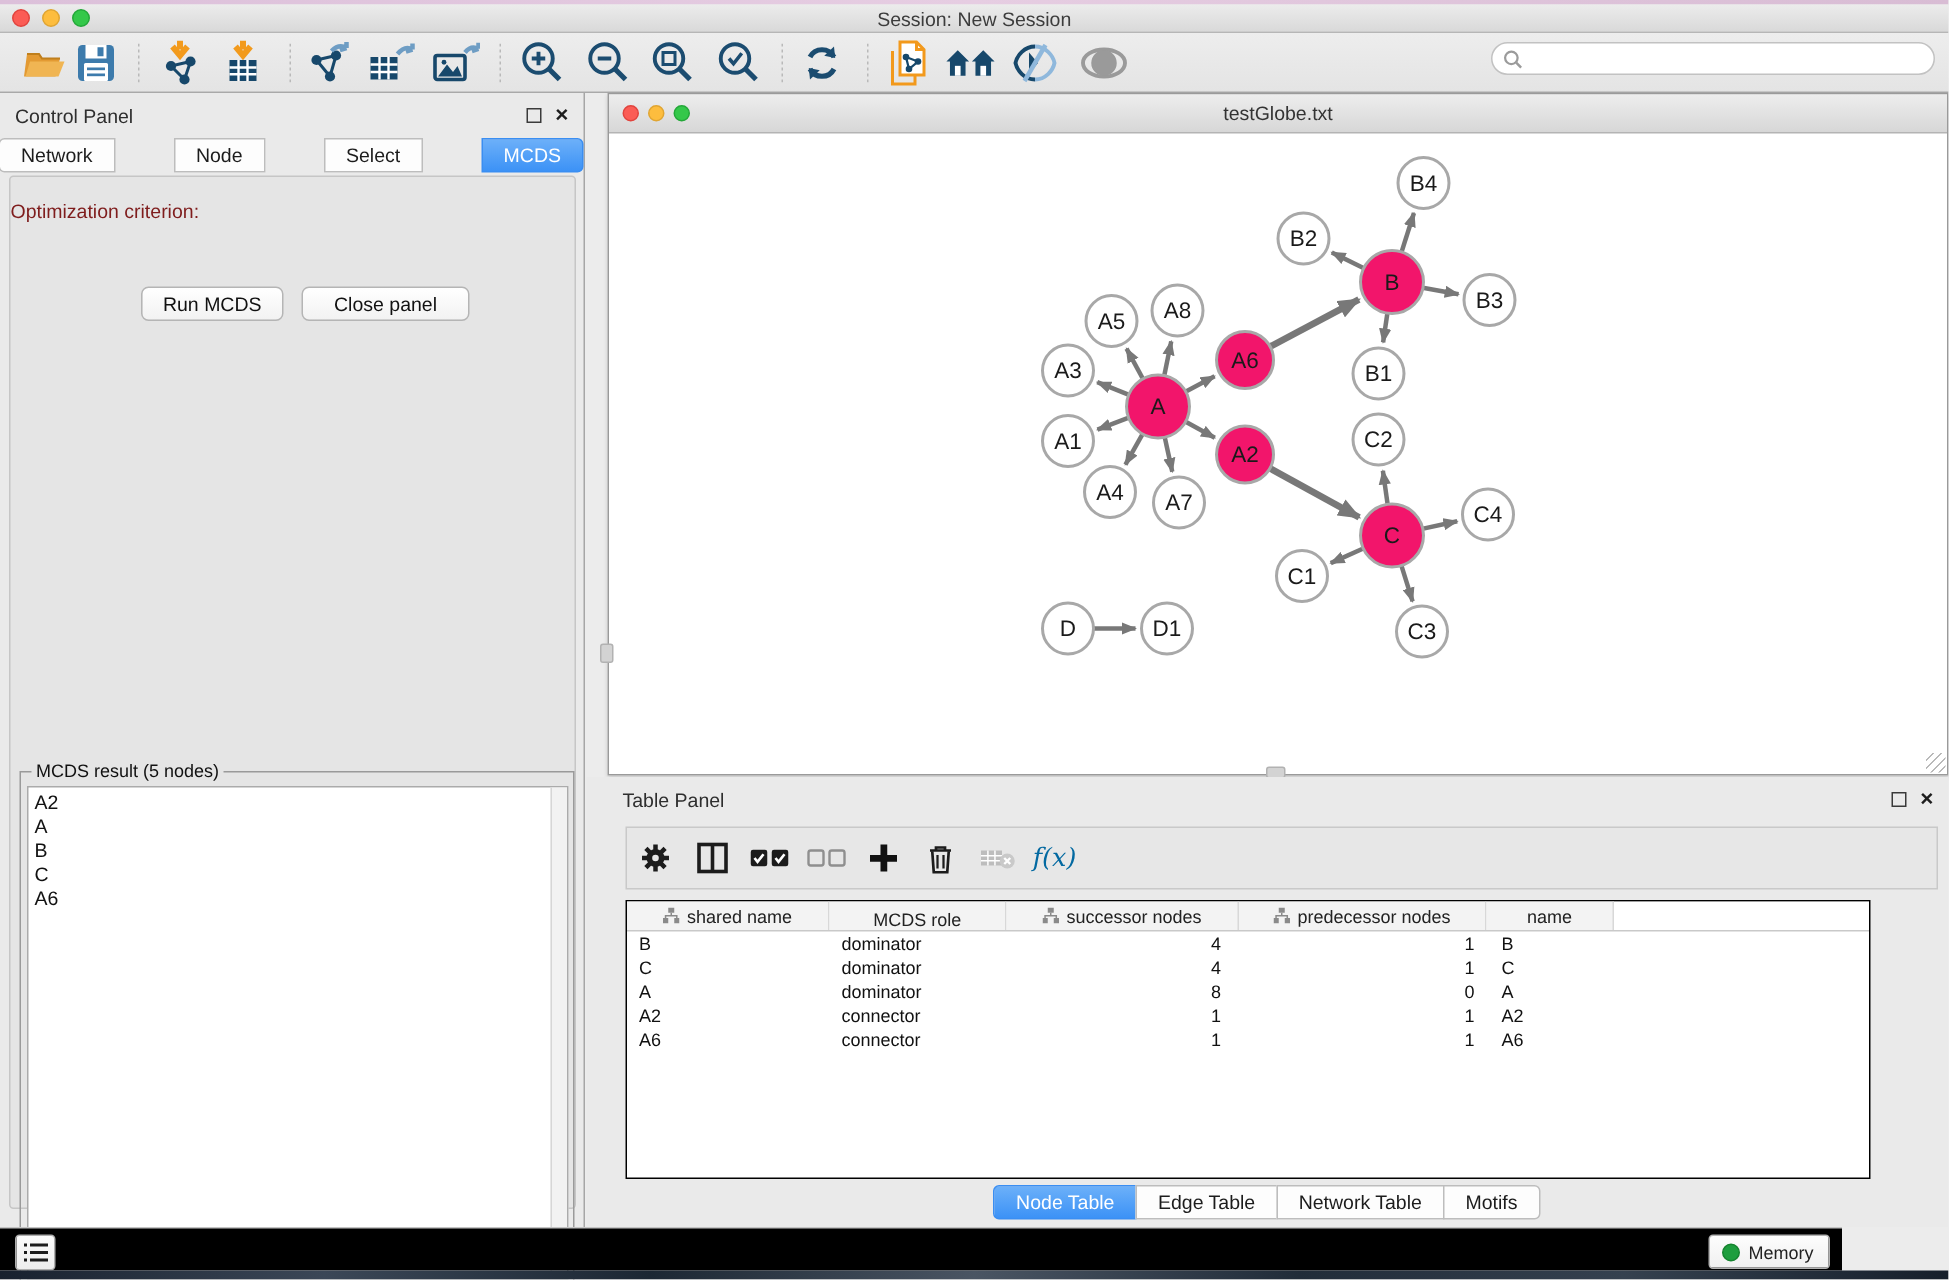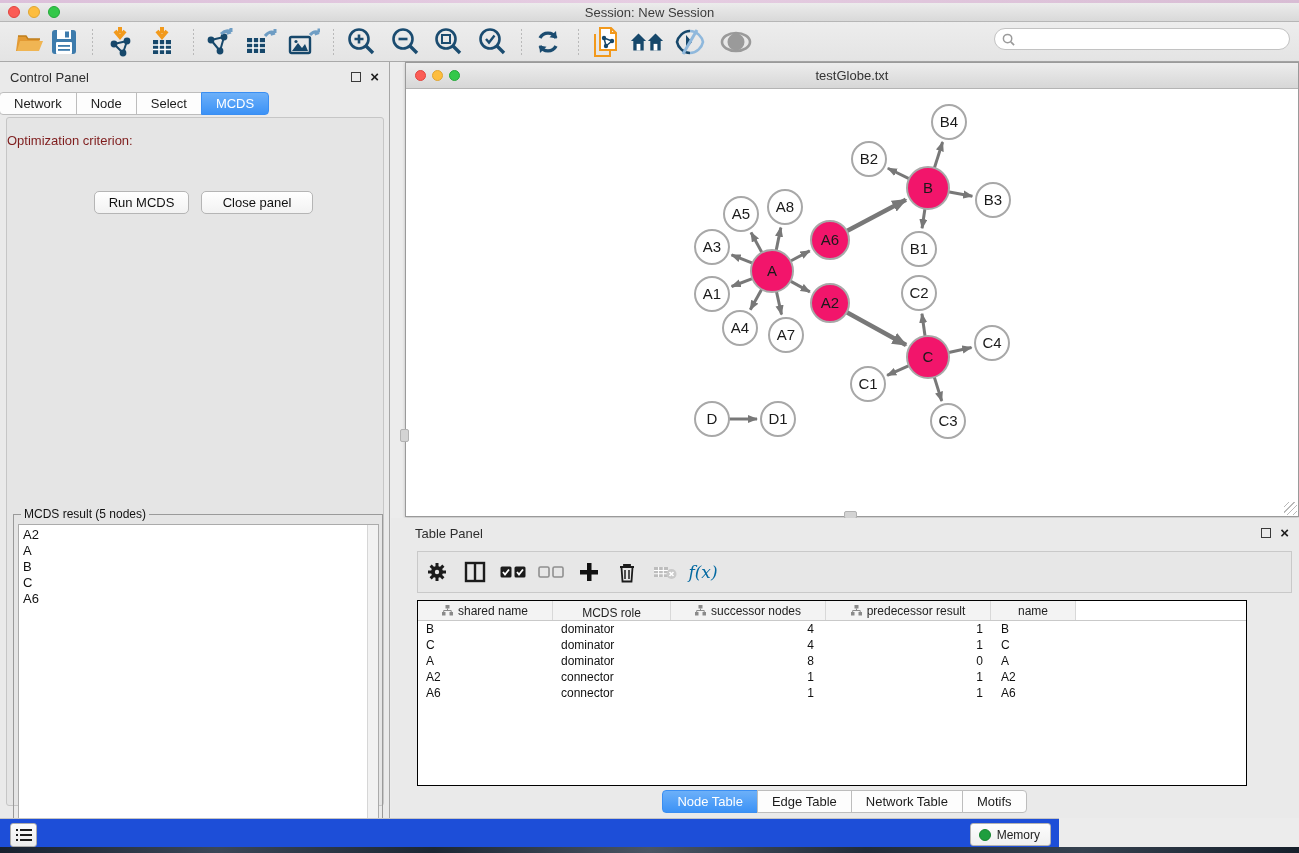--- a/index.html
+++ b/index.html
@@ -23,21 +23,21 @@
   .tsep { position:absolute; top:7px; width:1px; height:26px; background-image:linear-gradient(#b9b9b9 50%, transparent 50%); background-size:1px 4px; }
   #search-field { position:absolute; right:9px; top:6px; width:296px; height:22px; background:#fff; border:1px solid #c2c2c2; border-radius:11px; display:flex; align-items:center; padding-left:7px; }
   #search-field input { border:none; outline:none; flex:1; font-size:12px; background:transparent; margin-left:4px; }
 
   
   #control-panel { left:0; top:62px; width:390px; height:756px; background:#EAEAEA; border-right:1px solid #a6a6a6; }
   .panel-head { height:30px; display:flex; align-items:center; padding:0 10px; }
   .panel-head .ph-title { font-size:13px; color:#2e2e2e; flex:1; }
   .float-box { width:10px; height:10px; border:1.5px solid #3a3a3a; display:inline-block; margin-right:9px; }
   .close-x { font-size:15px; font-weight:bold; color:#1d1d1d; line-height:10px; }
-  .seg-tabs { display:flex; justify-content:flex-start; }
+  .seg-tabs { display:flex; justify-content:space-between; }
   .seg { font-size:13px; color:#1c1c1c; background:#fdfdfd; border:1px solid #bdbdbd; padding:3px 14px; margin-left:-1px; line-height:15px; }
   .seg:first-child { border-radius:4px 0 0 4px; }
   .seg:last-child { border-radius:0 4px 4px 0; }
   .seg.active { background:linear-gradient(#6cb0f9,#3c92f6); border-color:#3a8ef2; color:#fff; }
   #cp-content { left:6px; top:55px; width:378px; height:689px; background:#E5E5E5; border:1px solid #c6c6c6; border-radius:3px; }
   #opt-label { top:15px; width:100%; font-size:13px; color:#7f1d1d; }
   #criterion-select { left:36px; top:38px; width:316px; height:24px; background:#fff; border:1px solid #b3b3b3; border-radius:4px; display:flex; align-items:center; }
   #criterion-select .val { flex:1; font-size:13px; color:#111; padding-left:12px; white-space:nowrap; }
   #criterion-select .stepper { width:19px; height:20px; margin-right:2px; border-radius:3px; background:linear-gradient(#5fadf9,#2f87f5); display:flex; flex-direction:column; align-items:center; justify-content:center; gap:1px; }
   .chev { width:0; height:0; border-left:3.5px solid transparent; border-right:3.5px solid transparent; }
@@ -75,21 +75,21 @@
   .t-hcell { background:#f3f3f3; border-right:1px solid #d8d8d8; display:flex; align-items:center; justify-content:center; gap:5px; font-size:12px; color:#222; }
   .t-row { display:flex; height:16px; align-items:center; }
   .t-cell { font-size:12px; color:#111; white-space:nowrap; }
   .c0{width:135px;} .c1{width:118px;flex-direction:column;} .c2{width:155px;} .c3{width:165px;} .c4{width:85px;}
   .t-cell.c0{padding-left:8px;} .t-cell.c1{padding-left:8px;}
   .t-cell.c2{text-align:right;padding-right:12px;} .t-cell.c3{text-align:right;padding-right:8px;}
   .t-cell.c4{padding-left:10px;}
   #tp-tabs { left:0; top:272px; width:908px; display:flex; justify-content:center; }
 
   
-  #statusbar { left:0; top:818px; width:1059px; height:29px; background:#1d4ed8; border-top:1px solid #c4c4c4; }
+  #statusbar { left:0; top:818px; width:1228px; height:29px; background:#000000; border-top:1px solid #c4c4c4; }
   #list-btn { position:absolute; left:10px; top:4px; width:27px; height:24px; background:linear-gradient(#fbfbfb,#ededed); border:1px solid #adadad; border-radius:3px; display:flex; align-items:center; justify-content:center; }
   #memory-btn { position:absolute; right:8px; top:4px; height:23px; padding:0 10px 0 8px; background:linear-gradient(#fdfdfd,#f0f0f0); border:1px solid #b2b2b2; border-radius:3px; display:flex; align-items:center; gap:6px; font-size:12px; color:#222; }
   #memory-dot { width:12px; height:12px; border-radius:50%; background:#1e9e3e; border:1px solid #16842f; }
   #desktop-strip-bottom { left:0; top:847px; width:1299px; height:6px;
     background:linear-gradient(90deg,#18212e,#3b4757,#1c2733,#4a5563,#212c39,#35414f,#161f2b); }
 </style>
 </head>
 <body>
 
 <div class="abs" id="desktop-strip-top"></div>
@@ -450,21 +450,21 @@
           </svg>
           <span>successor nodes</span>
         </div>
         <div class="t-hcell c3">
           <svg width="11" height="11" viewBox="0 0 11 11">
             <rect x="3.5" y="0" width="4" height="3.5" fill="#8a8a8a"></rect>
             <rect x="0" y="7" width="3.5" height="3.5" fill="#8a8a8a"></rect>
             <rect x="7.5" y="7" width="3.5" height="3.5" fill="#8a8a8a"></rect>
             <path d="M5.5 3.5 L5.5 5.5 M1.7 7 L1.7 5.5 L9.2 5.5 L9.2 7" stroke="#8a8a8a" fill="none"></path>
           </svg>
-          <span>predecessor result</span>
+          <span>predecessor nodes</span>
         </div>
         <div class="t-hcell c4">
           <span>name</span>
         </div>
       </div>
     <div id="t-body">
         <div class="t-row">
           <div class="t-cell c0">B</div>
           <div class="t-cell c1">dominator</div>
           <div class="t-cell c2">4</div>

